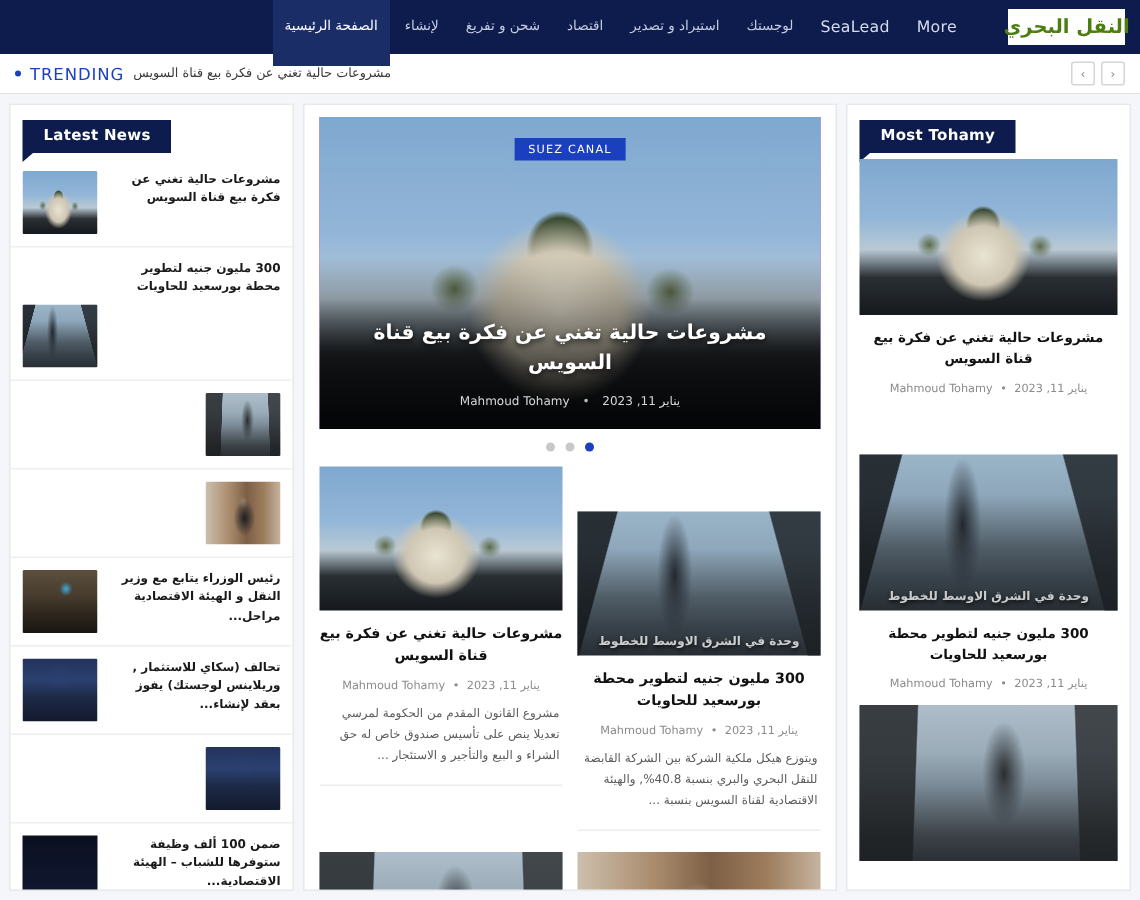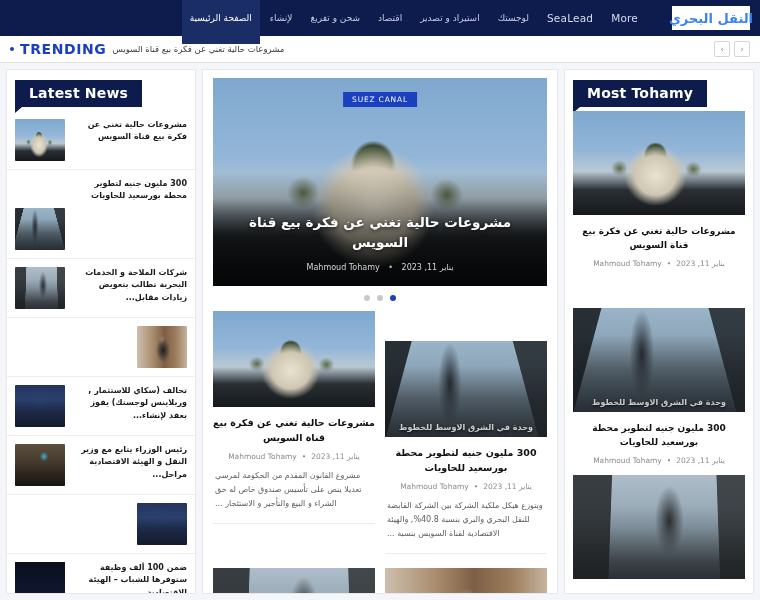--- a/index.html
+++ b/index.html
@@ -31,21 +31,21 @@
     border: 2px solid #0d1c4d;
     display: flex;
     align-items: center;
     justify-content: center;
     margin-left: 4px;
     flex: 0 0 auto;
   }
   .logo-text {
     font-size: 13px;
     font-weight: bold;
-    color: #3b82f6;
+    color: #4d7c0f;
     letter-spacing: -0.5px;
     line-height: 1;
     white-space: nowrap;
   }
   .nav-items {
     display: flex;
     flex-direction: row;
     align-items: center;
     flex: 1 1 auto;
     justify-content: flex-start;
@@ -87,22 +87,22 @@
     flex: 1 1 auto;
     gap: 6px;
   }
   .trend-dot {
     width: 4px; height: 4px;
     background: #1a3fbf;
     border-radius: 50%;
     flex: 0 0 auto;
   }
   .trending-label {
-    font-size: 14px;
-    font-weight: bold;
+    font-size: 11px;
+    font-weight: normal;
     color: #1a3fbf;
     letter-spacing: .6px;
   }
   .trending-text {
     font-size: 8.5px;
     color: #3a3a3a;
     margin-right: 10px;
     white-space: nowrap;
   }
   .trend-arrows {
@@ -152,21 +152,21 @@
   
   .ribbon-wrap {
     padding: 10px 8px 4px 8px;
     display: flex;
     justify-content: flex-end;
   }
   .ribbon {
     position: relative;
     background: #0d1c4d;
     color: #fff;
-    font-size: 14px;
+    font-size: 10px;
     font-weight: bold;
     padding: 5px 14px 6px 14px;
     letter-spacing: .2px;
     direction: ltr;
   }
   .ribbon::after {
     content: "";
     position: absolute;
     left: 0; bottom: -6px;
     border-left: 7px solid #0d1c4d;
@@ -295,21 +295,21 @@
     color: #8b8b8b;
     text-align: center;
     margin-top: 7px;
     direction: ltr;
   }
   .card-meta .sep { margin: 0 5px; }
   .card-excerpt {
     font-size: 8px;
     color: #5d5d5d;
     line-height: 1.75;
-    text-align: left;
+    text-align: right;
     margin-top: 8px;
     padding: 0 2px;
   }
   .card-rule { border-top: 1px solid #ededed; margin-top: 12px; }
 
   
   .pop-item { padding: 0 8px 10px 8px; cursor: pointer; }
   .pop-img {
     width: 100%; height: 104px;
     background-size: cover; background-position: center;
@@ -507,33 +507,32 @@
     <div id="latest-list">
         <div class="mini-item">
           <div class="mini-title">مشروعات حالية تغني عن فكرة بيع قناة السويس</div>
           <div class="mini-thumb ph-suez"></div>
         </div>
         <div class="mini-item">
           <div class="mini-title">300 مليون جنيه لتطوير محطة بورسعيد للحاويات</div>
           <div class="mini-thumb ph-port"></div>
         </div>
         <div class="mini-item">
-          <div class="mini-title">شركات الملاحة و الخدمات البحرية تطالب بتعويض زيادات مقابل...</div>
           <div class="mini-thumb ph-crane"></div>
         </div>
         <div class="mini-item">
           <div class="mini-thumb ph-speaker"></div>
+        </div>
+        <div class="mini-item">
+          <div class="mini-title">رئيس الوزراء يتابع مع وزير النقل و الهيئة الاقتصادية مراحل...</div>
+          <div class="mini-thumb ph-meeting"></div>
         </div>
         <div class="mini-item">
           <div class="mini-title">تحالف (سكاي للاستثمار , وريلاينس لوجستك) يفوز بعقد لإنشاء...</div>
           <div class="mini-thumb ph-conf"></div>
-        </div>
-        <div class="mini-item">
-          <div class="mini-title">رئيس الوزراء يتابع مع وزير النقل و الهيئة الاقتصادية مراحل...</div>
-          <div class="mini-thumb ph-meeting"></div>
         </div>
         <div class="mini-item">
           <div class="mini-thumb ph-conf"></div>
         </div>
         <div class="mini-item">
           <div class="mini-title">ضمن 100 ألف وظيفة ستوفرها للشباب – الهيئة الاقتصادية...</div>
           <div class="mini-thumb ph-scz">
             <div class="ph-scz" style="width:100%;height:100%"></div>
           </div>
         </div>

